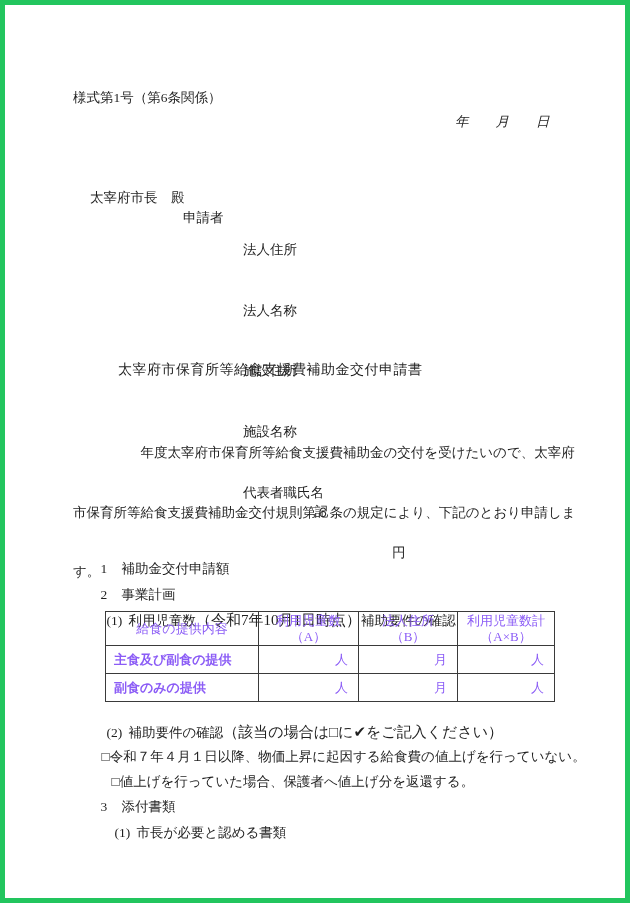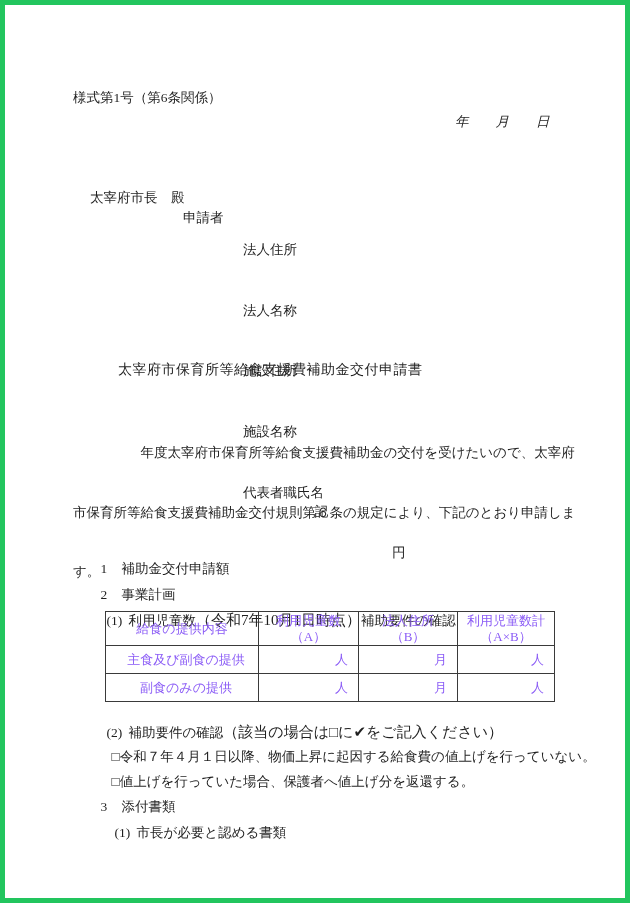--- a/index.html
+++ b/index.html
@@ -34,21 +34,21 @@
 
   .num-item { white-space: pre; }
   .num { display: inline-block; width: 21px; }
   .subnum { display: inline-block; width: 22px; }
   .item1 { left: 82px; top: 539px; width: 470px; }
   .yen { position: absolute; left: 305px; top: 0; }
   .item2 { left: 82px; top: 565px; }
   .sub2-1 { left: 88px; top: 590px; }
   .small-note { font-size: 15px; }
   .sub2-2 { left: 88px; top: 702px; }
-  .check-line1 { left: 93px; top: 727px; }
+  .check-line1 { left: 83px; top: 727px; }
   .check-line2 { left: 93px; top: 752px; }
   .item3 { left: 82px; top: 777px; }
   .sub3-1 { left: 96px; top: 803px; }
 
   .meal-table {
     position: absolute;
     left: 100px;
     top: 606px;
     width: 449px;
     border-collapse: collapse;
@@ -58,21 +58,21 @@
   }
   .meal-table td, .meal-table th {
     border: 1px solid #3a3a3a;
     padding: 0;
     font-weight: normal;
     vertical-align: middle;
     overflow: hidden;
   }
   .meal-table thead th { height: 33px; text-align: center; line-height: 15.5px; }
   .meal-table tbody td { height: 27px; }
-  .meal-table .c-label { text-align: center; padding-left: 8px; }
+  .meal-table .c-label { text-align: left; padding-left: 8px; font-weight: bold; }
   .meal-table .c-unit  { text-align: right; padding-right: 10px; }
   .hdr-l2 { display: block; }
 </style>
 </head>
 <body>
 
 <div class="page">
 
   <div class="abs form-number">様式第1号（第6条関係）</div>
 

